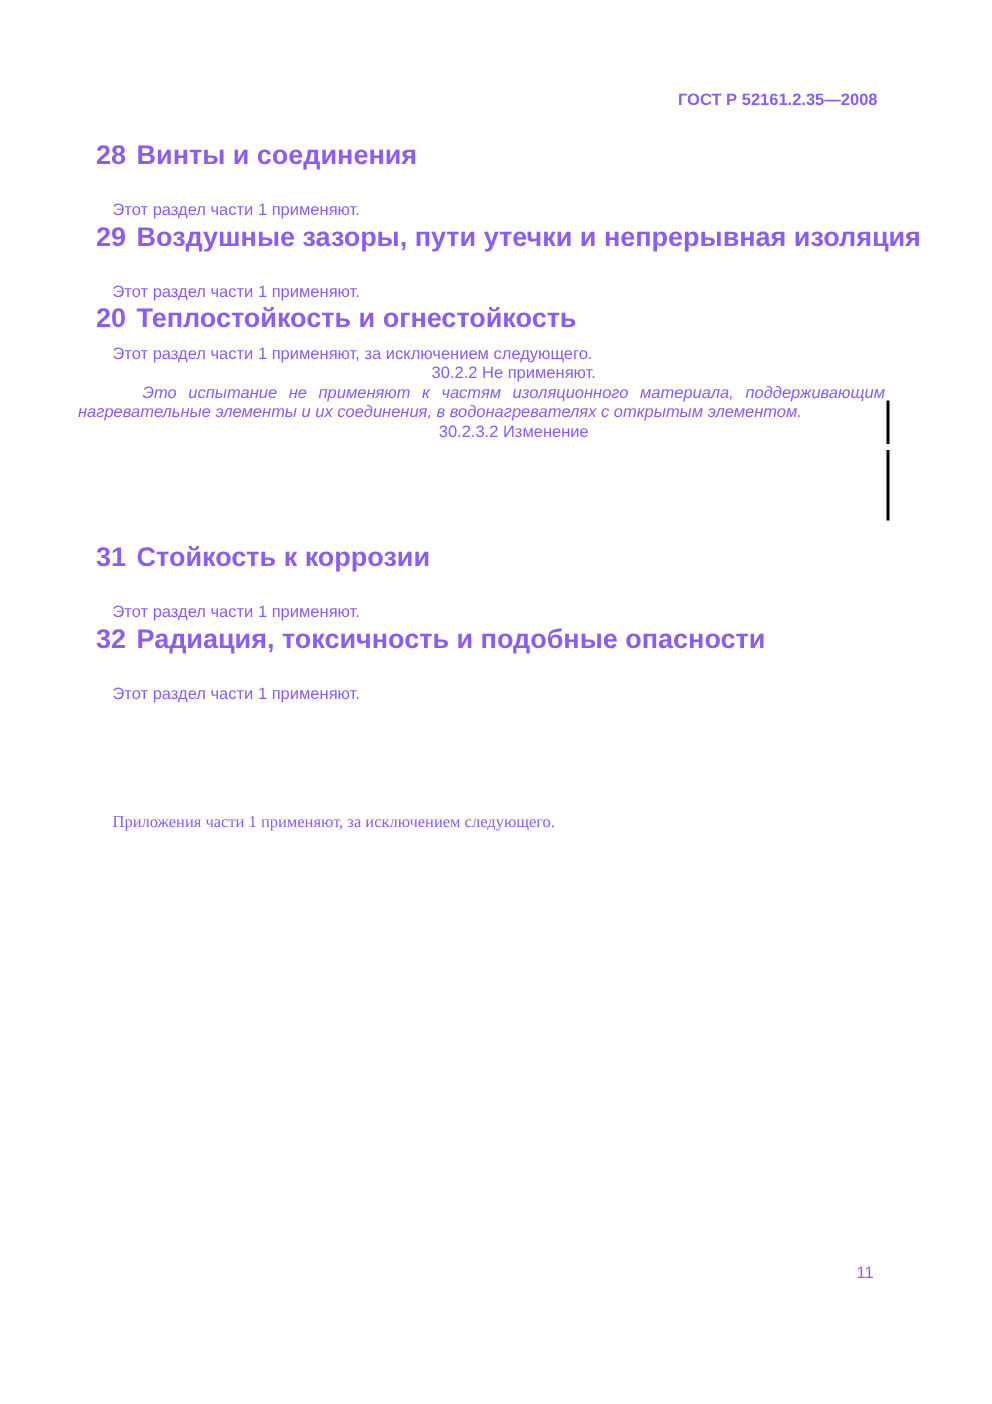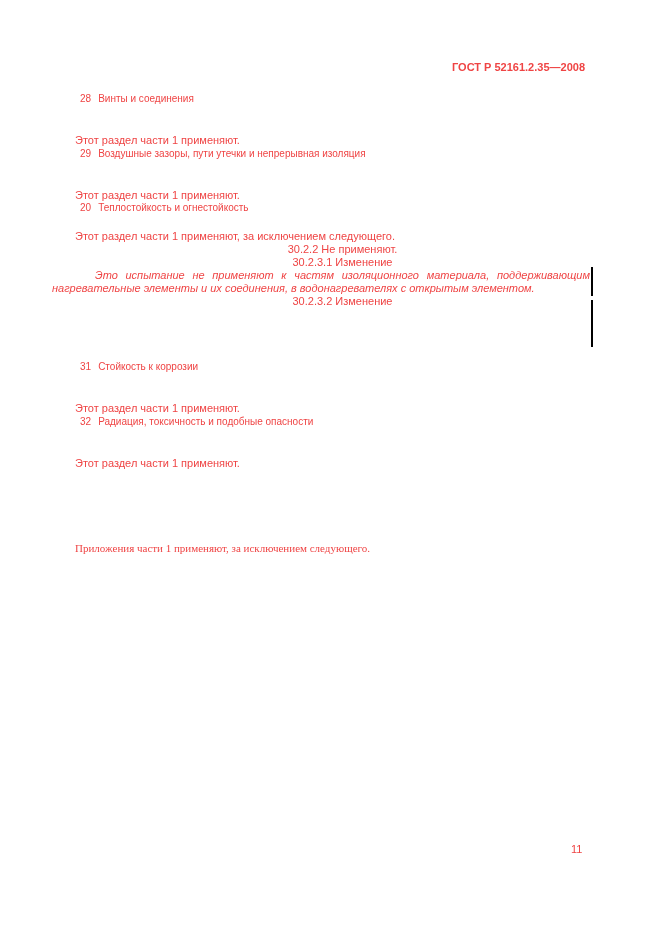--- a/index.html
+++ b/index.html
@@ -3,38 +3,38 @@
 <meta charset="utf-8">
 <title>ГОСТ Р 52161.2.35—2008 — стр. 11</title>
 <style>
   * { margin: 0; padding: 0; box-sizing: border-box; }
   html, body { background: #ffffff; }
   .page {
     position: relative;
     width: 661px;
     height: 936px;
     background: #ffffff;
-    color: #ef4444;
+    color: #8b5cf6;
     font-family: "Liberation Sans", sans-serif;
     overflow: hidden;
   }
   .doc-header {
     position: absolute;
     top: 61px;
     left: 52px;
     width: 533px;
     text-align: right;
     font-size: 11px;
     font-weight: bold;
   }
   .sec {
     position: absolute;
-    left: 80px;
-    font-size: 10px;
-    font-weight: normal;
+    left: 64px;
+    font-size: 18px;
+    font-weight: bold;
     white-space: nowrap;
   }
   .sec .t { margin-left: 7px; }
   .sec28 { top: 93px; }
   .sec29 { top: 148px; }
   .sec30 { top: 202px; }
   .sec31 { top: 361px; text-align: center; }
   .sec32 { top: 416px; }
   .bodyline {
     position: absolute;
@@ -96,21 +96,20 @@
   </h2>
   <div class="bodyline p29">Этот раздел части 1 применяют.</div>
 
   <h2 class="sec sec30">
     <span>20</span><span class="t">Теплостойкость и огнестойкость</span>
   </h2>
 
   <div class="s30block">
     <div class="intro">Этот раздел части 1 применяют, за исключением следующего.</div>
     <div class="subitem">30.2.2 Не применяют.</div>
-    <div class="subitem">30.2.3.1 Изменение</div>
     <div class="mod"><span>Это испытание не применяют к частям изоляционного материала, поддерживающим нагревательные элементы и их соединения, </span><span class="b">в водонагревателях с открытым элементом</span><span>.</span></div>
     <div class="subitem">30.2.3.2 Изменение</div>
   </div>
 
   <div class="change-bar bar1"></div>
   <div class="change-bar bar2"></div>
 
   <h2 class="sec sec31">
     <span>31</span><span class="t">Стойкость к коррозии</span>
   </h2>

